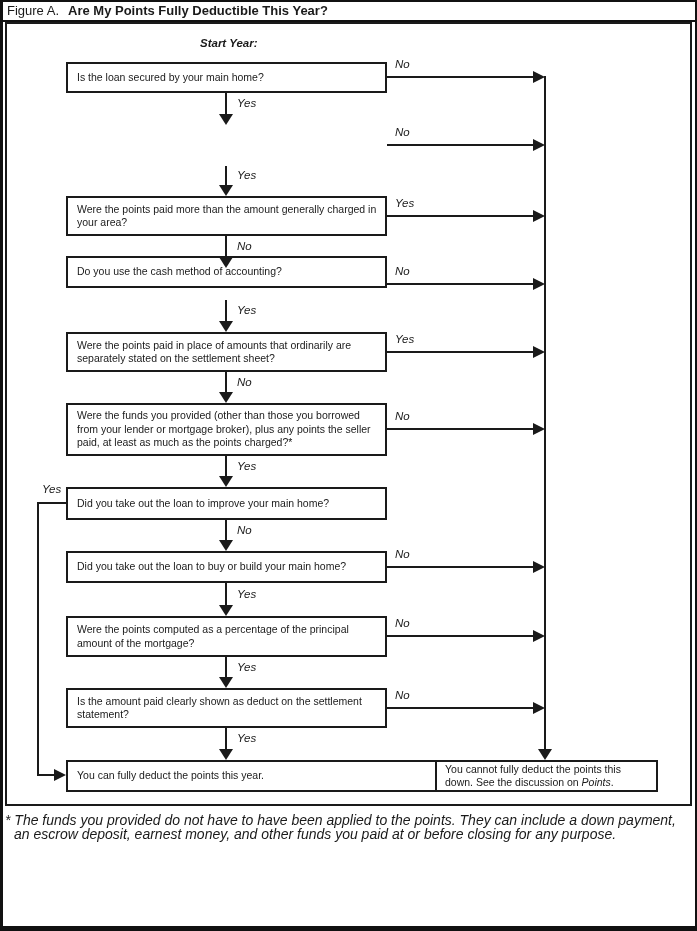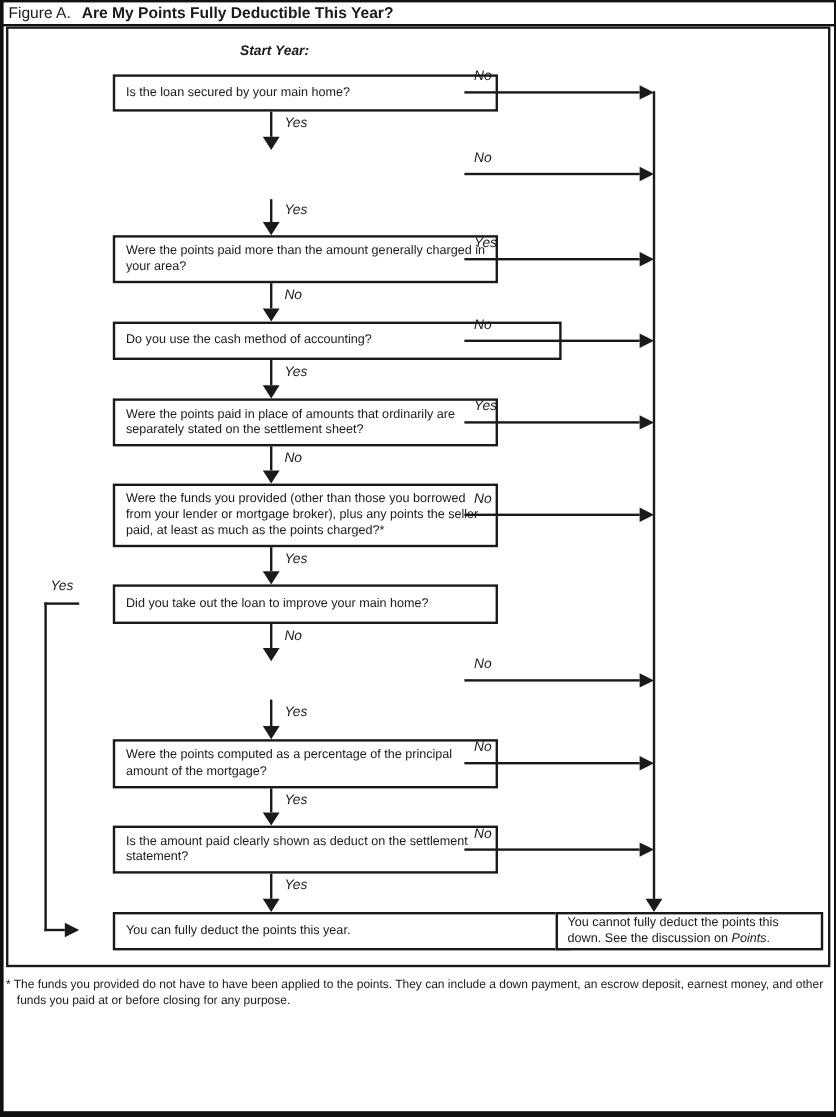--- a/index.html
+++ b/index.html
@@ -5,35 +5,35 @@
   html,body{margin:0;padding:0;background:#e8e8e8;}
   #page{
     position:relative;width:697px;height:931px;background:#fff;
     font-family:"Liberation Sans","DejaVu Sans",sans-serif;color:#1a1a1a;
     overflow:hidden;margin:0 auto;
   }
   .bar{position:absolute;background:#111;}
   .box{
     position:absolute;border:2px solid #1a1a1a;background:#fff;
     box-sizing:border-box;display:flex;align-items:center;
-    padding:2px 6px 2px 9px;font-size:10.5px;line-height:13.5px;margin-left:28px;
+    padding:2px 6px 2px 9px;font-size:10.5px;line-height:13.5px;
   }
   .lbl{position:absolute;font-style:italic;font-size:11.5px;white-space:nowrap;}
   .hline,.vline{position:absolute;background:#1a1a1a;}
   .ah-d{position:absolute;width:0;height:0;border-left:7px solid transparent;
         border-right:7px solid transparent;border-top:11px solid #1a1a1a;}
   .ah-r{position:absolute;width:0;height:0;border-top:6px solid transparent;
         border-bottom:6px solid transparent;border-left:12px solid #1a1a1a;}
   #figure-title-row{position:absolute;left:7px;top:3px;font-size:13px;white-space:nowrap;}
   #figure-title-row .bold{font-weight:bold;margin-left:9px;}
   #chart-frame{position:absolute;left:5px;top:22px;width:687px;height:784px;
     border:2px solid #1a1a1a;box-sizing:border-box;background:#fff;}
   #start-here{position:absolute;left:200px;top:37px;font-weight:bold;font-style:italic;font-size:11.5px;}
-  #footnote{position:absolute;left:5px;top:814px;width:688px;font-size:10px;
-    line-height:13.5px;padding-left:9px;text-indent:-9px;box-sizing:border-box;}
+  #footnote{position:absolute;left:5px;top:814px;width:688px;font-size:14px;
+    line-height:13.5px;padding-left:9px;text-indent:-9px;box-sizing:border-box;font-style:italic;}
   .it{font-style:italic;}
 </style>
 </head>
 <body>
 
 <div id="page">
 
   <div class="bar" style="left:0;top:0;width:697px;height:2px;"></div>
   <div class="bar" style="left:0;top:0;width:3px;height:931px;"></div>
   <div class="bar" style="left:695px;top:0;width:2px;height:931px;"></div>
@@ -47,31 +47,34 @@
   <div id="chart-frame"></div>
 
   <div id="start-here">Start Year:</div>
 
   <div class="box" style="left:66px;top:62px;width:321px;height:31px;">
       <span>Is the loan secured by your main home?</span>
     </div>
   <div class="box" style="left:66px;top:196px;width:321px;height:40px;">
       <span>Were the points paid more than the amount generally charged in your area?</span>
     </div>
-  <div class="box" style="left:66px;top:268px;width:374px;height:32px;">
+  <div class="box" style="left:66px;top:256px;width:321px;height:32px;">
       <span>Do you use the cash method of accounting?</span>
     </div>
   <div class="box" style="left:66px;top:332px;width:321px;height:40px;">
       <span>Were the points paid in place of amounts that ordinarily are separately stated on the settlement sheet?</span>
     </div>
   <div class="box" style="left:66px;top:403px;width:321px;height:53px;">
       <span>Were the funds you provided (other than those you borrowed from your lender or mortgage broker), plus any points the seller paid, at least as much as the points charged?*</span>
     </div>
   <div class="box" style="left:66px;top:487px;width:321px;height:33px;">
       <span>Did you take out the loan to improve your main home?</span>
+    </div>
+  <div class="box" style="left:66px;top:551px;width:321px;height:32px;">
+      <span>Did you take out the loan to buy or build your main home?</span>
     </div>
   <div class="box" style="left:66px;top:616px;width:321px;height:41px;">
       <span>Were the points computed as a percentage of the principal amount of the mortgage?</span>
     </div>
   <div class="box" style="left:66px;top:688px;width:321px;height:40px;">
       <span>Is the amount paid clearly shown as deduct on the settlement statement?</span>
     </div>
 
   <div class="box" style="left:66px;top:760px;width:381px;height:32px;">
       <span>You can fully deduct the points this year.</span>

